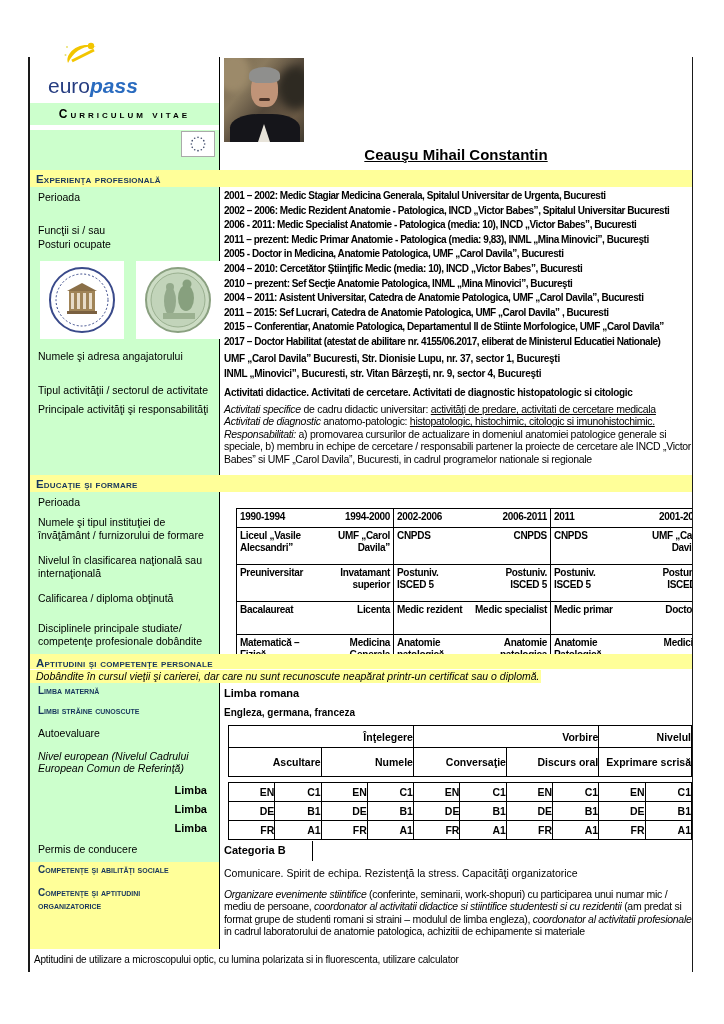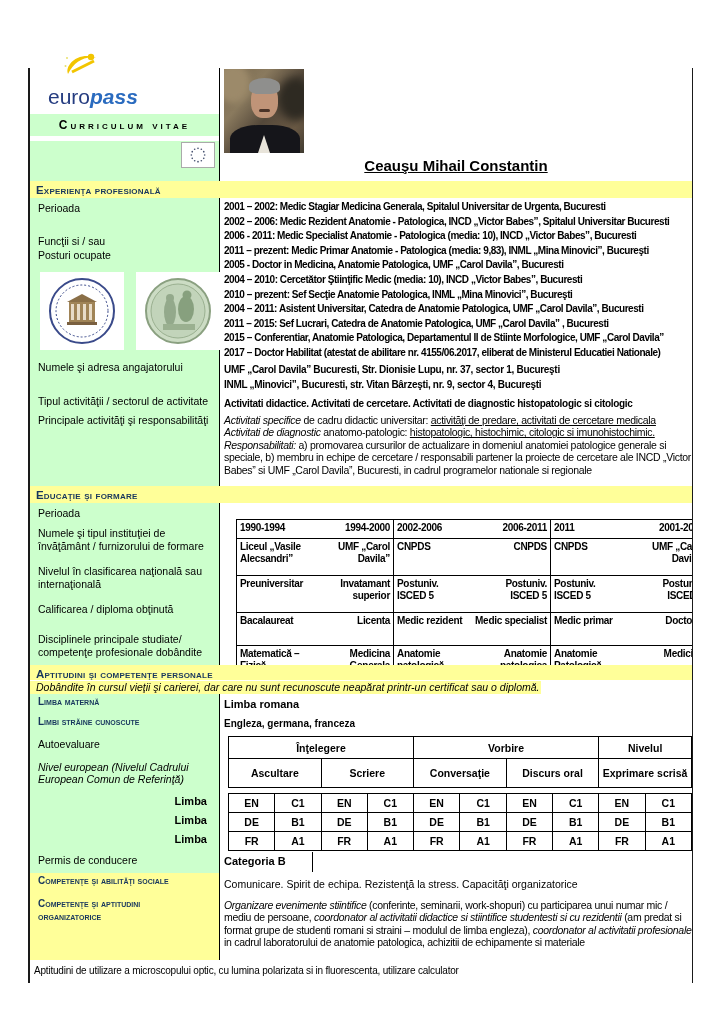--- a/index.html
+++ b/index.html
@@ -1,21 +1,21 @@
 <!DOCTYPE html>
 <html><head>
 <meta charset="utf-8">
 <style>
   html,body{margin:0;padding:0;}
   body{
     width:724px;height:1024px;background:#ffffff;position:relative;
     font-family:"Liberation Sans","DejaVu Sans",sans-serif;color:#000;
     -webkit-font-smoothing:antialiased;
   }
-  .doc{position:absolute;left:28px;top:68px;width:662px;border-left:2px solid #1a1a1a;border-right:1px solid #1a1a1a;background:#fff;}
+  .doc{position:absolute;left:28px;top:57px;width:662px;border-left:2px solid #1a1a1a;border-right:1px solid #1a1a1a;background:#fff;}
   
   .header{display:flex;height:113px;}
   .hleft{width:189px;border-right:1px solid #000;display:flex;flex-direction:column;}
   .logobox{height:46px;position:relative;background:#fff;}
   .logo{position:absolute;left:18px;top:18px;font-size:21px;line-height:21px;white-space:nowrap;}
   .logo .euro{color:#253c80;letter-spacing:0;}
   .logo .pass{color:#2a6bbf;font-weight:bold;font-style:italic;}
   .swoosh{position:absolute;left:34px;top:-16px;width:36px;height:26px;}
   .cvband{background:#ccffcc;height:22px;line-height:22px;text-align:center;font-weight:bold;font-size:12px;letter-spacing:3px;font-variant:small-caps;}
   .hgap{height:5px;background:#fff;}
@@ -55,21 +55,21 @@
   table.edu td.ga{text-align:left;}
   table.edu td.gb{text-align:right;}
   tr.er1 td{height:14px;}
   tr.er2 td{height:32px;}
   tr.er3 td{height:32px;}
   tr.er4 td{height:28px;}
   tr.er5 td{height:30px;}
   .edu-lbl{position:absolute;left:0;right:0;}
   
   table.lang{border-collapse:collapse;table-layout:fixed;margin-left:8px;}
-  table.lang th,table.lang td{border:1px solid #000;font-size:10.5px;font-weight:bold;text-align:center;padding:0;}
+  table.lang th,table.lang td{border:1px solid #000;font-size:10.5px;font-weight:bold;text-align:right;padding:0;}
   table.lang th{height:21px;}
   table.lang tr.sub th{height:28px;}
   table.lang tr.sp td{border:none;height:5px;}
   table.lang tr.data td{height:18px;width:46px;}
   .limba{position:absolute;right:12px;font-size:11px;font-weight:bold;}
   .stray{position:absolute;left:92px;top:0;height:20px;border-left:1px solid #000;}
   
   .eubox svg{width:20px;height:20px;}
 </style>
 </head>
@@ -297,21 +297,21 @@
     <div class="rcell" style="padding:2px 0 0 0">
       <table class="lang">
         <tbody>
             <tr>
           <th colspan="4">Înţelegere</th>
           <th colspan="4">Vorbire</th>
           <th colspan="2">Nivelul</th>
         </tr>
         <tr class="sub">
           <th colspan="2">Ascultare</th>
-          <th colspan="2">Scriere</th>
+          <th colspan="2">Numele</th>
           <th colspan="2">Conversaţie</th>
           <th colspan="2">Discurs oral</th>
           <th colspan="2">Exprimare scrisă</th>
         </tr>
         <tr class="sp">
               <td colspan="10"></td>
             </tr>
         <tr class="data">
           <td>EN</td>
           <td>C1</td>

